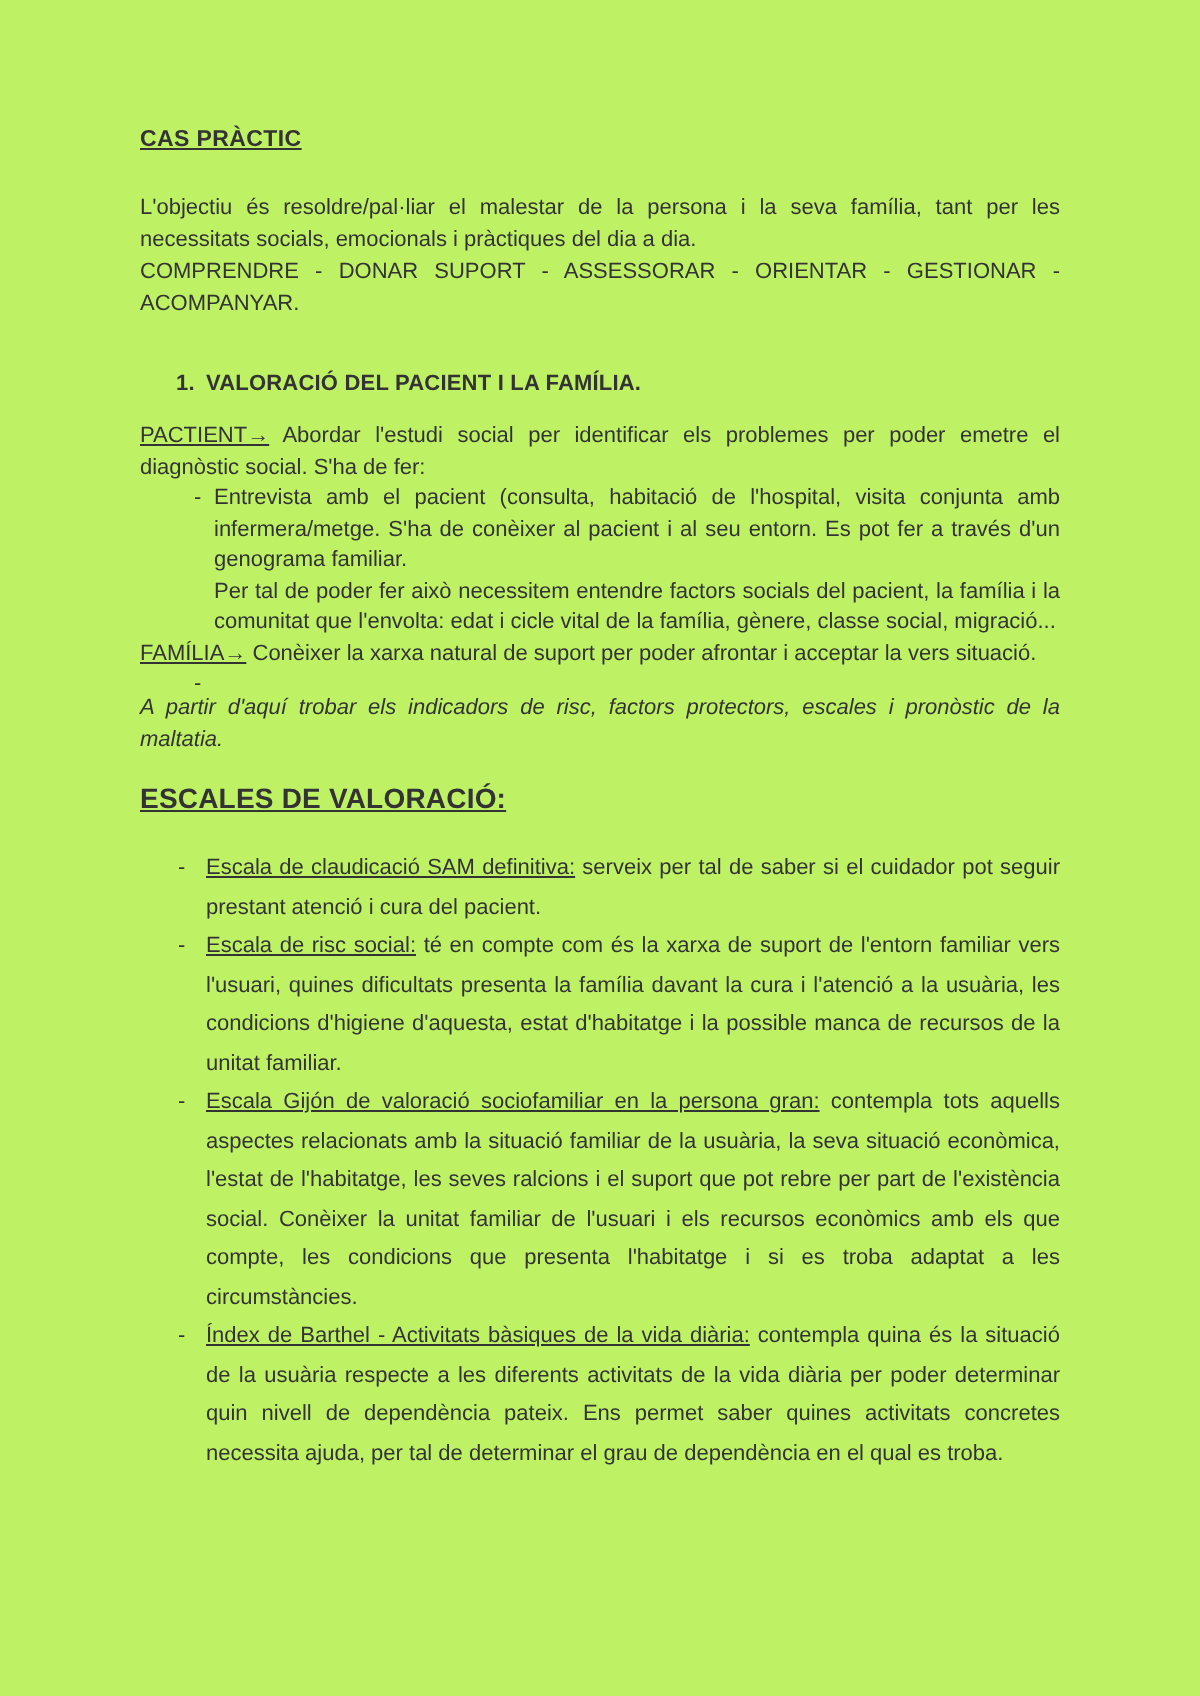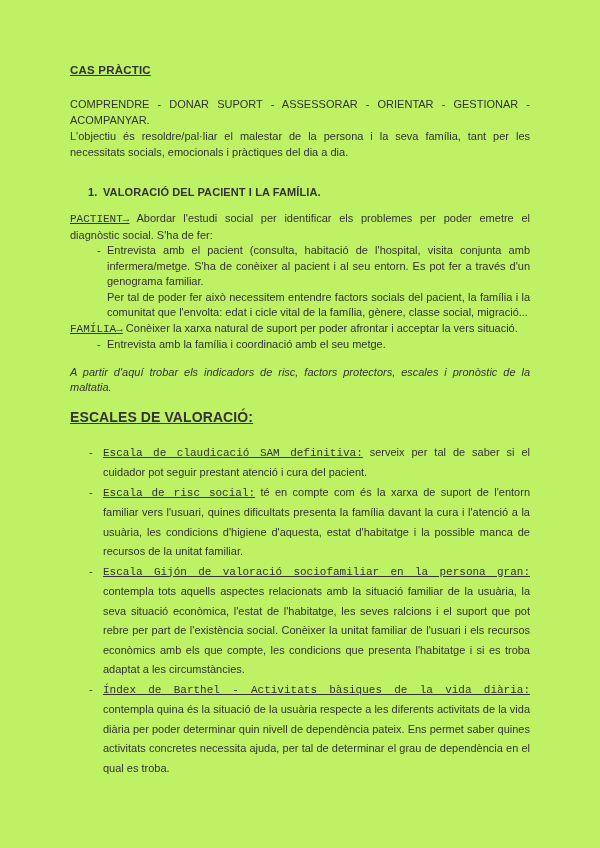--- a/index.html
+++ b/index.html
@@ -40,44 +40,44 @@
   .escales-heading {
     margin: 13px 0 0 0;
     font-size: 14px;
     font-weight: bold;
     text-decoration: underline;
     letter-spacing: 0.1px;
   }
   .escales-list { margin-top: 18px; line-height: 19.5px; }
   .hang-b { position: relative; padding-left: 33px; }
   .hang-b > .dash { position: absolute; left: 19px; top: 0; }
-  .u { text-decoration: underline; font-family: Liberation Mono, monospace; }
+  .u { text-decoration: underline; }
 </style>
 </head>
 <body>
 
 <div class="page">
 
   <h1 class="doc-title">CAS PRÀCTIC</h1>
 
+  <p class="jt intro">L'objectiu és resoldre/pal·liar el malestar de la persona i la seva família, tant per les necessitats socials, emocionals i pràctiques del dia a dia.</p>
   <p class="jt intro">COMPRENDRE - DONAR SUPORT - ASSESSORAR - ORIENTAR - GESTIONAR - ACOMPANYAR.</p>
-  <p class="jt intro">L'objectiu és resoldre/pal·liar el malestar de la persona i la seva família, tant per les necessitats socials, emocionals i pràctiques del dia a dia.</p>
 
   <p class="heading1"><span class="hnum">1.</span><span>VALORACIÓ DEL PACIENT I LA FAMÍLIA.</span></p>
 
   <div class="pblock">
     <p class="jt"><span class="u">PACTIENT→</span><span> Abordar l'estudi social per identificar els problemes per poder emetre el diagnòstic social. S'ha de fer:</span></p>
 
     <p class="jt hang-a"><span class="dash">-</span><span>Entrevista amb el pacient (consulta, habitació de l'hospital, visita conjunta amb infermera/metge. S'ha de conèixer al pacient i al seu entorn. Es pot fer a través d'un genograma familiar.</span></p>
 
     <p class="jt cont-a">Per tal de poder fer això necessitem entendre factors socials del pacient, la família i la comunitat que l'envolta: edat i cicle vital de la família, gènere, classe social, migració...</p>
 
     <p class="jt"><span class="u">FAMÍLIA→</span><span> Conèixer la xarxa natural de suport per poder afrontar i acceptar la vers situació.</span></p>
 
-    <p class="jt hang-a"><span class="dash">-</span><span>Entrevista amb la família i coordinació amb el seu metge.</span></p>
+    <p class="jt hang-a"><span class="dash">-</span></p>
   </div>
 
   <p class="jt closing">A partir d'aquí trobar els indicadors de risc, factors protectors, escales i pronòstic de la maltatia.</p>
 
   <h2 class="escales-heading">ESCALES DE VALORACIÓ:</h2>
 
   <div class="escales-list">
 
     <p class="jt hang-b"><span class="dash">-</span><span class="u">Escala de claudicació SAM definitiva:</span><span> serveix per tal de saber si el cuidador pot seguir prestant atenció i cura del pacient.</span></p>
 

